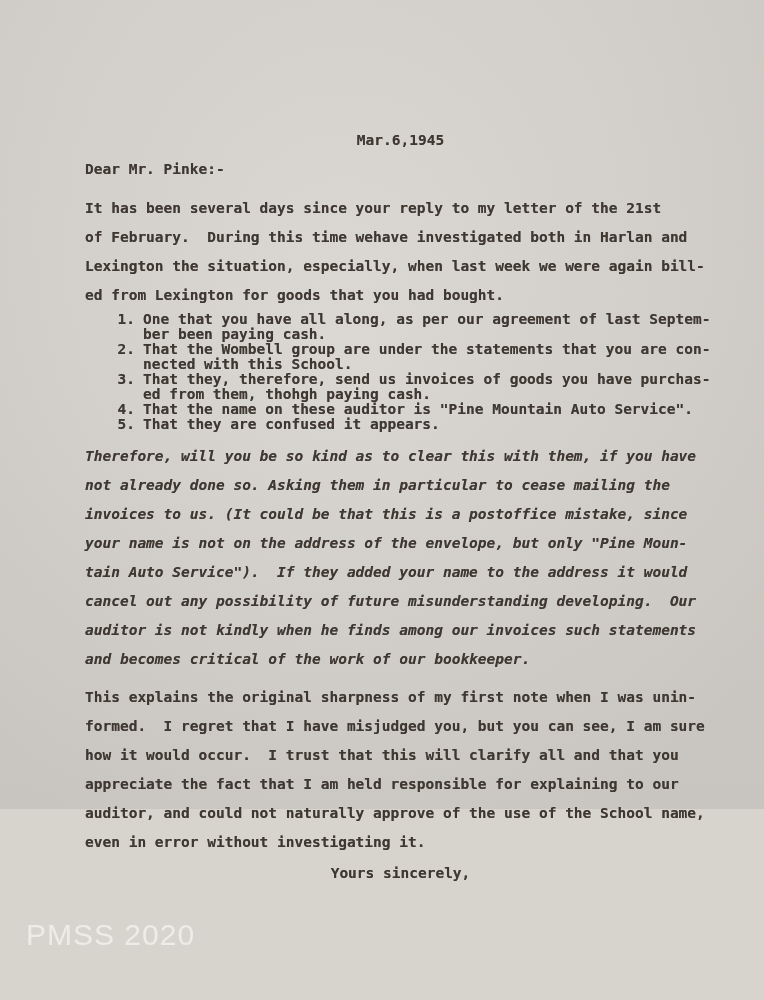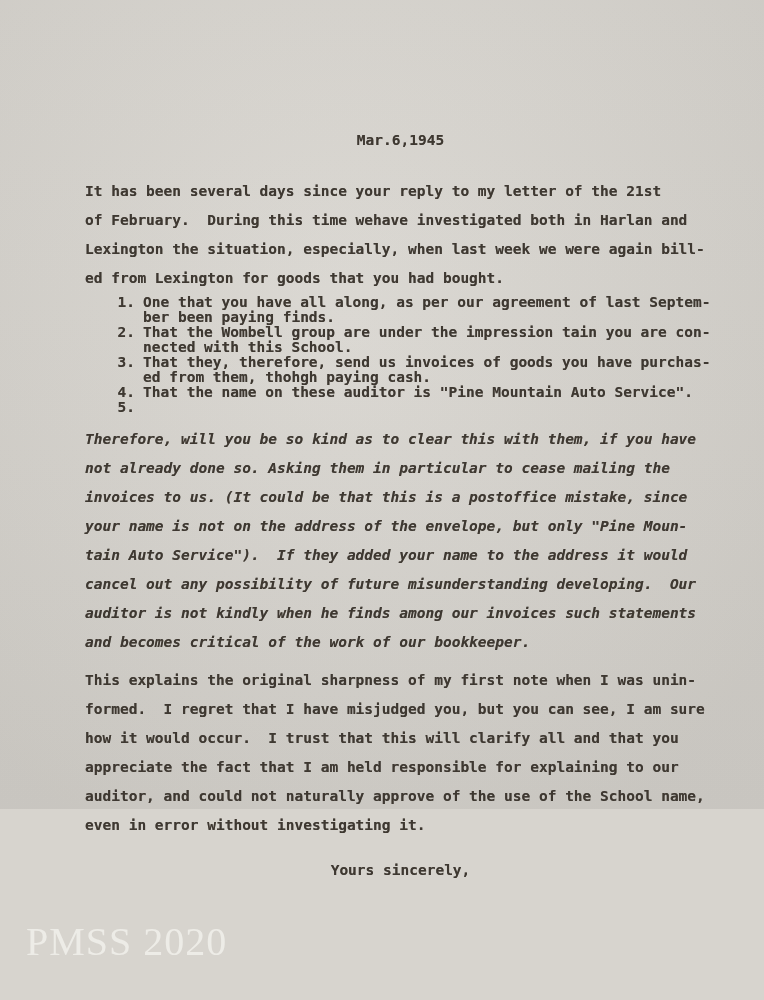--- a/index.html
+++ b/index.html
@@ -34,21 +34,21 @@
     white-space: pre-wrap;
   }
   .date-line {
     text-align: center;
     line-height: 29px;
   }
   .para {
     line-height: 29px;
     margin: 0;
   }
-  .p1 { margin-top: 22px; }
+  .p1 { margin-top: 10px; }
   .study-intro { margin-top: 3px; line-height: 29px; }
   .num-list {
     margin-top: 2px;
     line-height: 15px;
     padding-left: 30px;
   }
   .list-item {
     display: flex;
     align-items: flex-start;
   }
@@ -57,72 +57,74 @@
     width: 20px;
     margin-right: 8px;
     text-align: right;
   }
   .list-text {
     white-space: pre-wrap;
   }
   .p2 { margin-top: 10px; font-style: italic; }
   .p3 { margin-top: 9px; }
   .closing-line {
-    margin-top: 16px;
+    margin-top: 2px;
     text-align: center;
     line-height: 29px;
   }
   .watermark {
     position: absolute;
     left: 26px;
     top: 918px;
-    font-family: Liberation Serif, serif;
+    font-family: Liberation Sans, sans-serif;
     font-weight: 400;
-    font-size: 40px;
+    font-size: 30px;
     letter-spacing: 1px;
     color: rgba(241, 240, 235, 0.85);
     text-shadow: none;
   }
 </style>
 </head>
 <body>
 
 <div class="page">
 
   <div class="date-line">Mar.6,1945</div>
 
+  <div class="line">Dear Mr. Pinke:-</div>
 
   <p class="para prewrap p1">It has been several days since your reply to my letter of the 21st
 of February.  During this time wehave investigated both in Harlan and
 Lexington the situation, especially, when last week we were again bill-
 ed from Lexington for goods that you had bought.</p>
 
 
   <div class="num-list">
     <div class="list-item">
       <span class="list-num">1.</span>
       <span class="list-text">One that you have all along, as per our agreement of last Septem-
-ber been paying finds.</span>
+ber been paying cash.</span>
     </div>
     <div class="list-item">
       <span class="list-num">2.</span>
-      <span class="list-text">That the Wombell group are under the impression tain you are con-
+      <span class="list-text">That the Wombell group are under the statements that you are con-
 nected with this School.</span>
     </div>
     <div class="list-item">
       <span class="list-num">3.</span>
       <span class="list-text">That they, therefore, send us invoices of goods you have purchas-
 ed from them, thohgh paying cash.</span>
     </div>
     <div class="list-item">
       <span class="list-num">4.</span>
       <span class="list-text">That the name on these auditor is "Pine Mountain Auto Service".</span>
     </div>
     <div class="list-item">
       <span class="list-num">5.</span>
+      <span class="list-text">That they are confused it appears.</span>
     </div>
   </div>
 
   <p class="para prewrap p2">Therefore, will you be so kind as to clear this with them, if you have
 not already done so. Asking them in particular to cease mailing the
 invoices to us. (It could be that this is a postoffice mistake, since
 your name is not on the address of the envelope, but only "Pine Moun-
 tain Auto Service").  If they added your name to the address it would
 cancel out any possibility of future misunderstanding developing.  Our
 auditor is not kindly when he finds among our invoices such statements

